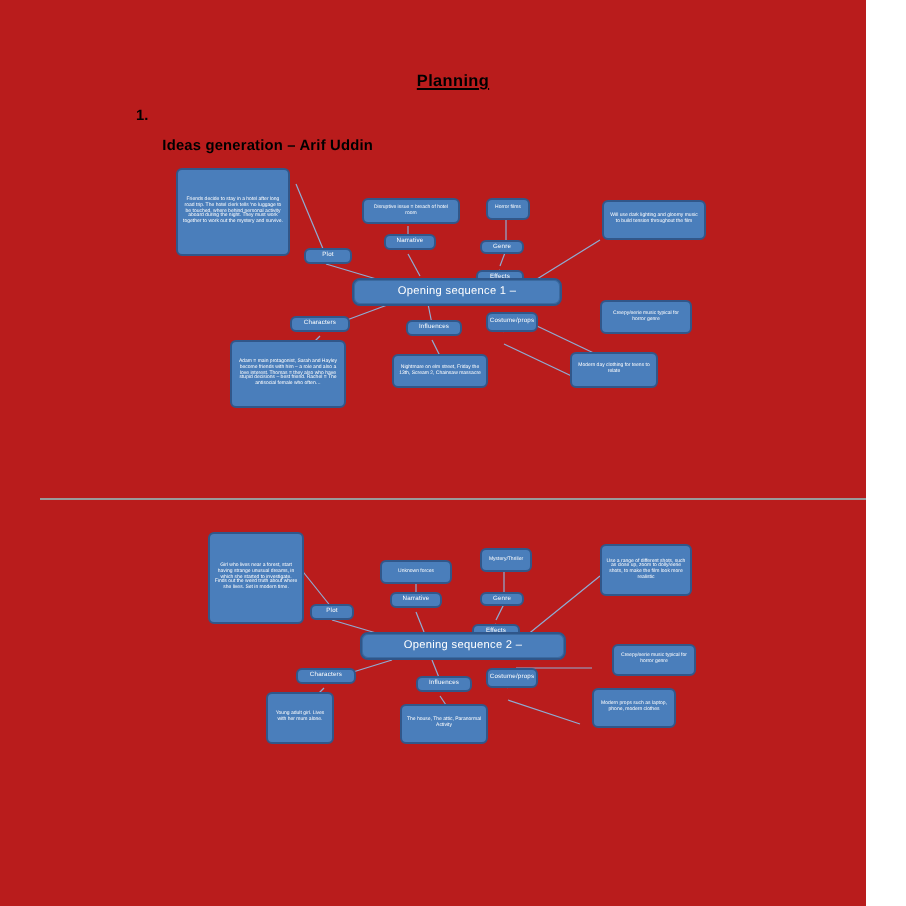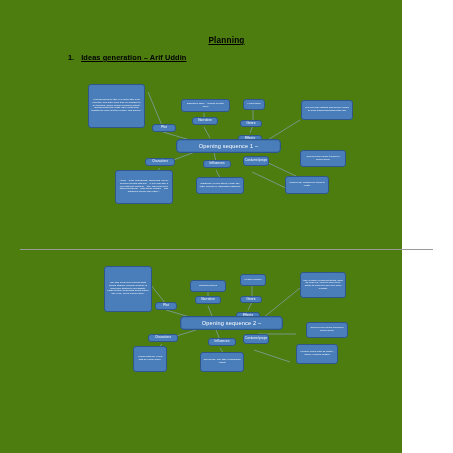--- a/index.html
+++ b/index.html
@@ -1,35 +1,35 @@
 <!DOCTYPE html>
 <html><head>
 <meta charset="utf-8">
 <style>
   html,body{margin:0;padding:0;}
   body{
     width:453px;height:453px;overflow:hidden;background:#ffffff;
     font-family:"Liberation Sans",sans-serif;
     -webkit-font-smoothing:antialiased;
   }
-  .page{position:absolute;left:0;top:0;width:402px;height:453px;background:#4d7c0f;}
+  .page{position:absolute;left:0;top:0;width:433px;height:453px;background:#b91c1c;}
 
   
   .doc-title{
     position:absolute;left:0;top:36px;width:453px;text-align:center;
     font-size:8.2px;font-weight:bold;color:#000;text-decoration:underline;
     letter-spacing:.2px;
   }
   .sub-row{
     position:absolute;left:68px;top:53px;width:300px;
     font-size:7.4px;font-weight:bold;color:#000;
     display:flex;gap:7px;align-items:flex-start;
   }
   .sub-num{text-decoration:none;}
-  .sub-text{text-decoration:underline;letter-spacing:.1px;}
+  .sub-text{letter-spacing:.1px;margin-top:15px;}
 
   
   .page-sep{
     position:absolute;left:20px;top:249px;width:413px;height:1px;
     background:#9a9a9a;
   }
 
   
   .canvas{position:absolute;left:0;width:453px;}
   #canvas1{top:80px;height:140px;}

